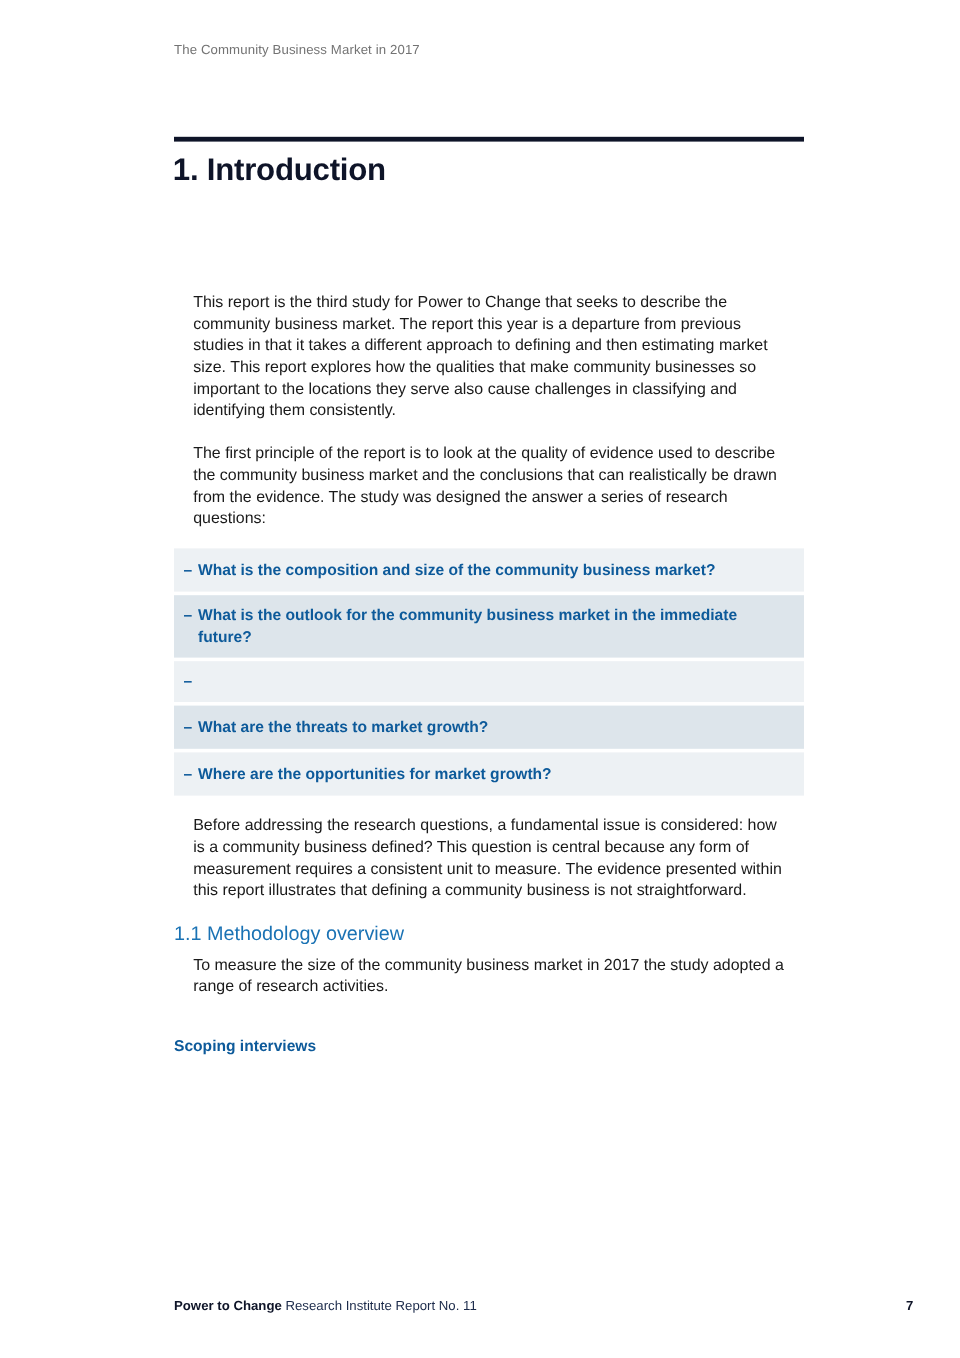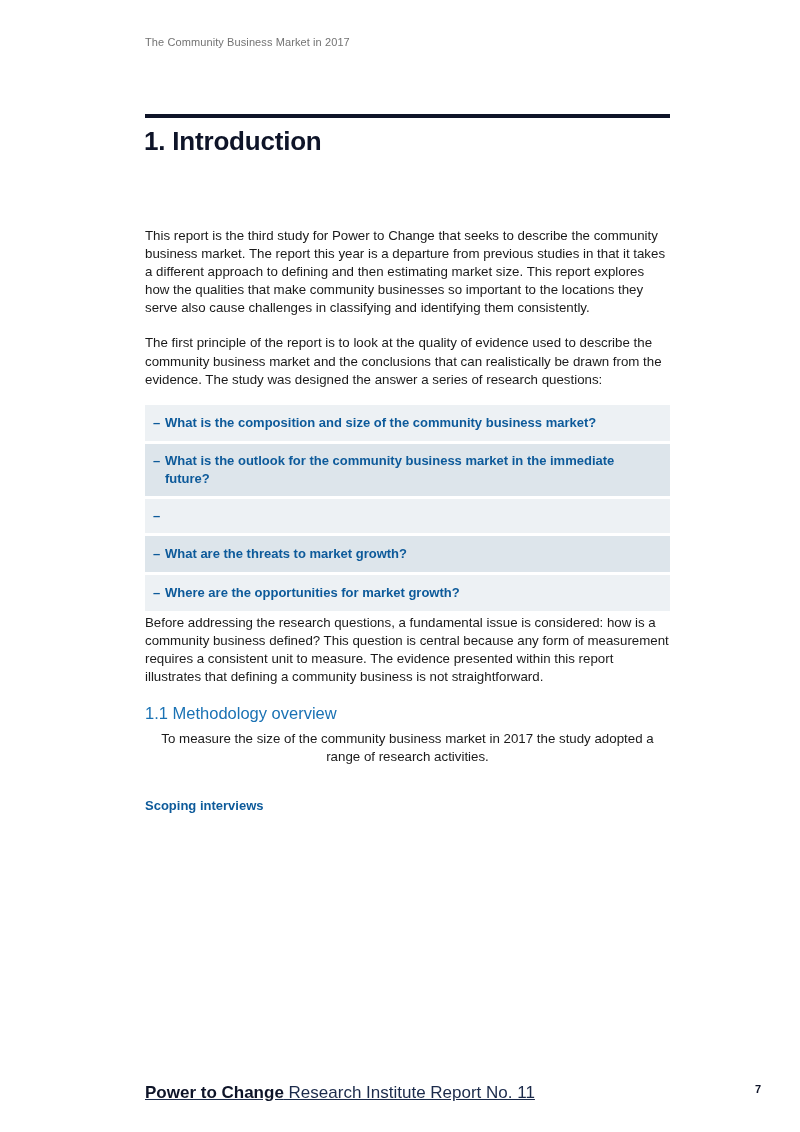--- a/index.html
+++ b/index.html
@@ -17,48 +17,48 @@
       background: #0e1428;
     }
     .chapter-title {
       position: absolute; left: 144px; top: 126px; margin: 0;
       font-size: 26px; font-weight: bold; color: #0e1428; letter-spacing: -0.2px;
     }
     .content {
       position: absolute; left: 145px; top: 227px; width: 525px;
     }
     p.body {
-      margin: 0; font-size: 13.3px; line-height: 18.1px; color: #1a1a1a;
+      margin: 16px; font-size: 13.3px; line-height: 18.1px; color: #1a1a1a;
     }
     p.body + p.body { margin-top: 17px; }
     .questions {
       margin-top: 16px; margin-left: 0; width: 525px;
     }
     .q {
       padding: 8px 8px 8px 8px;
       font-size: 13px; font-weight: bold; color: #0d5a9a; line-height: 18px;
       margin-bottom: 3px;
       display: flex;
     }
     .q.light { background: #edf1f4; }
     .q.dark { background: #dde5eb; }
     .q .dash { flex: 0 0 auto; width: 12px; }
     .q .qtext { flex: 1 1 auto; }
     .q.single { height: 19px; padding-top: 9px; padding-bottom: 8px; }
     .after { margin-top: 16px; }
     .subheading {
       margin: 18px 0 0 0; font-size: 16.5px; font-weight: normal; color: #1a72b4;
     }
-    .intro-method { margin-top: 7px !important; text-align: center; }
+    .intro-method { margin-top: 7px !important; }
     .minor-heading {
       margin: 32px 0 0 0; font-size: 13px; font-weight: bold; color: #0d5a9a;
     }
     .scoping-text { margin-top: 3px !important; }
     .footer {
-      position: absolute; left: 145px; top: 1083px; font-size: 17px; color: #1b2a4a; text-decoration: underline;
+      position: absolute; left: 145px; top: 1083px; font-size: 11px; color: #1b2a4a;
     }
     .footer b { color: #0e1428; }
     .page-num {
       position: absolute; left: 755px; top: 1083px; font-size: 11px; font-weight: bold; color: #0e1428;
     }
   </style>
 </head>
 <body>
 
 <div class="running-header">The Community Business Market in 2017</div>

